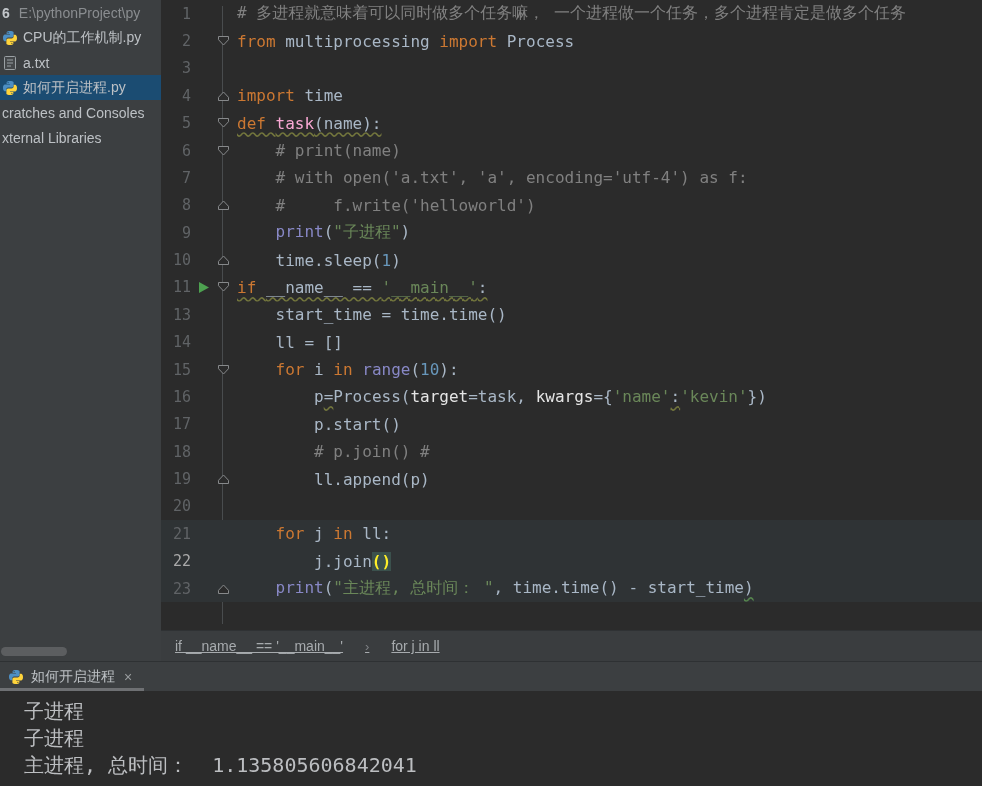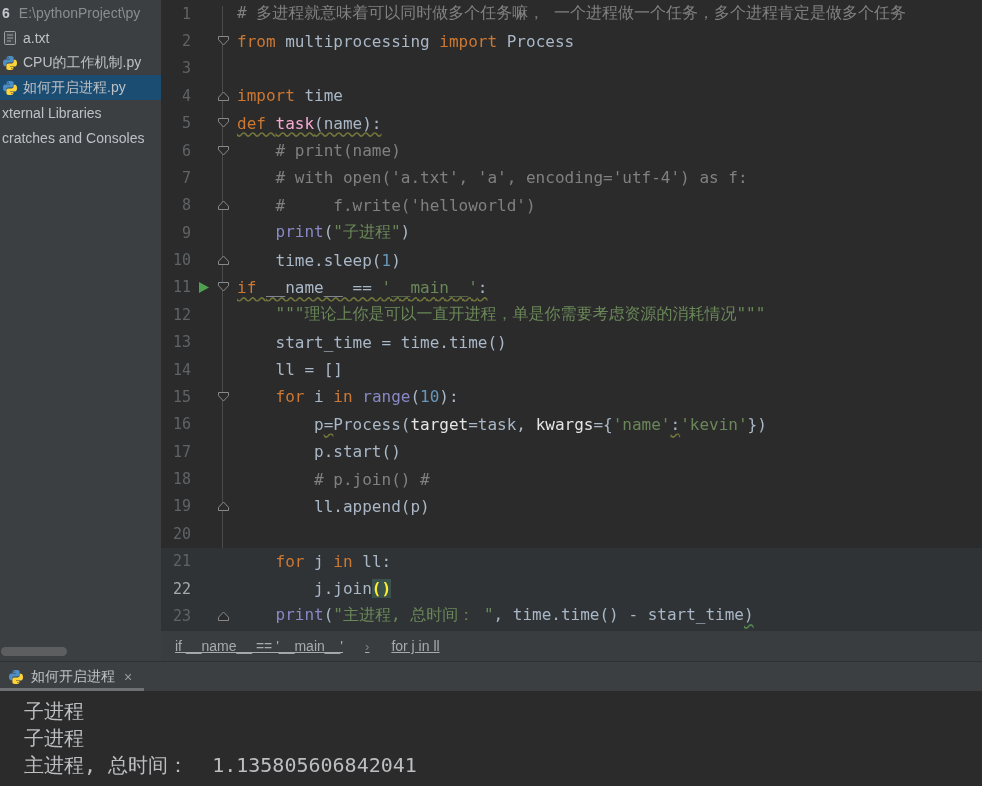--- a/index.html
+++ b/index.html
@@ -57,50 +57,50 @@
 <div class="app">
 
   <div class="project">
     <div class="tree-row">
       <span class="root-name">6</span>
       <span class="root-path">E:\pythonProject\py</span>
     </div>
     <div>
         <div class="tree-row">
           <span class="tree-icon">
+            <svg width="16" height="16" viewBox="0 0 32 32">
+              <path fill="#4d8fc4" d="M15.9 2c-7 0-6.6 3-6.6 3v3.2h6.7v1H6.7S2 8.6 2 15.7s4.1 6.9 4.1 6.9h2.5v-3.3s-.1-4.1 4-4.1h6.7s3.9.1 3.9-3.7V5.2S23.8 2 15.9 2zm-3.7 2.1a1.2 1.2 0 1 1 0 2.4 1.2 1.2 0 0 1 0-2.4z"></path>
+              <path fill="#ffd43b" d="M16.1 30c7 0 6.6-3 6.6-3v-3.2H16v-1h9.3S30 23.4 30 16.3s-4.1-6.9-4.1-6.9h-2.5v3.3s.1 4.1-4 4.1h-6.7s-3.9-.1-3.9 3.7v6.3S8.2 30 16.1 30zm3.7-2.1a1.2 1.2 0 1 1 0-2.4 1.2 1.2 0 0 1 0 2.4z"></path>
+            </svg>
+          </span>
+          <span class="tree-label">CPU的工作机制.py</span>
+        </div>
+        <div class="tree-row">
+          <span class="tree-icon">
             <svg width="16" height="16" viewBox="0 0 16 16">
               <rect x="2.5" y="1.5" width="11" height="13" rx="1" fill="#45484a" stroke="#9aa0a3"></rect>
               <path d="M5 5h6M5 8h6M5 11h4" stroke="#9aa0a3" stroke-width="1" fill="none"></path>
             </svg>
           </span>
           <span class="tree-label">a.txt</span>
-        </div>
-        <div class="tree-row">
-          <span class="tree-icon">
-            <svg width="16" height="16" viewBox="0 0 32 32">
-              <path fill="#4d8fc4" d="M15.9 2c-7 0-6.6 3-6.6 3v3.2h6.7v1H6.7S2 8.6 2 15.7s4.1 6.9 4.1 6.9h2.5v-3.3s-.1-4.1 4-4.1h6.7s3.9.1 3.9-3.7V5.2S23.8 2 15.9 2zm-3.7 2.1a1.2 1.2 0 1 1 0 2.4 1.2 1.2 0 0 1 0-2.4z"></path>
-              <path fill="#ffd43b" d="M16.1 30c7 0 6.6-3 6.6-3v-3.2H16v-1h9.3S30 23.4 30 16.3s-4.1-6.9-4.1-6.9h-2.5v3.3s.1 4.1-4 4.1h-6.7s-3.9-.1-3.9 3.7v6.3S8.2 30 16.1 30zm3.7-2.1a1.2 1.2 0 1 1 0-2.4 1.2 1.2 0 0 1 0 2.4z"></path>
-            </svg>
-          </span>
-          <span class="tree-label">CPU的工作机制.py</span>
         </div>
         <div class="tree-row selected">
           <span class="tree-icon">
             <svg width="16" height="16" viewBox="0 0 32 32">
               <path fill="#4d8fc4" d="M15.9 2c-7 0-6.6 3-6.6 3v3.2h6.7v1H6.7S2 8.6 2 15.7s4.1 6.9 4.1 6.9h2.5v-3.3s-.1-4.1 4-4.1h6.7s3.9.1 3.9-3.7V5.2S23.8 2 15.9 2zm-3.7 2.1a1.2 1.2 0 1 1 0 2.4 1.2 1.2 0 0 1 0-2.4z"></path>
               <path fill="#ffd43b" d="M16.1 30c7 0 6.6-3 6.6-3v-3.2H16v-1h9.3S30 23.4 30 16.3s-4.1-6.9-4.1-6.9h-2.5v3.3s.1 4.1-4 4.1h-6.7s-3.9-.1-3.9 3.7v6.3S8.2 30 16.1 30zm3.7-2.1a1.2 1.2 0 1 1 0-2.4 1.2 1.2 0 0 1 0 2.4z"></path>
             </svg>
           </span>
           <span class="tree-label">如何开启进程.py</span>
         </div>
         <div class="tree-row">
-          <span class="tree-label">xternal Libraries</span>
+          <span class="tree-label">cratches and Consoles</span>
         </div>
         <div class="tree-row">
-          <span class="tree-label">cratches and Consoles</span>
+          <span class="tree-label">xternal Libraries</span>
         </div>
       </div>
     <div class="hscroll"></div>
   </div>
 
   <div class="editor">
     <div class="fold-guide"></div>
     <div>
         <div class="code-row"><span class="gut-num">1</span><span class="gut-run"></span><span class="gut-fold"></span><span class="code-text"><span class="c-com"># 多进程就意味着可以同时做多个任务嘛， 一个进程做一个任务，多个进程肯定是做多个任务</span></span></div>
         <div class="code-row"><span class="gut-num">2</span><span class="gut-run"></span><span class="gut-fold"><svg width="13" height="12" viewBox="0 0 13 12">
@@ -122,21 +122,20 @@
             </svg></span><span class="code-text"><span class="c-com">    #     f.write('helloworld')</span></span></div>
         <div class="code-row"><span class="gut-num">9</span><span class="gut-run"></span><span class="gut-fold"></span><span class="code-text"><span class="c-def">    </span><span class="c-bi">print</span><span class="c-def">(</span><span class="c-str">"子进程"</span><span class="c-def">)</span></span></div>
         <div class="code-row"><span class="gut-num">10</span><span class="gut-run"></span><span class="gut-fold"><svg width="13" height="12" viewBox="0 0 13 12">
               <path d="M6.5 2l5 5.3v3.2h-10V7.3z" fill="#2b2b2b" stroke="#87898b"></path>
             </svg></span><span class="code-text"><span class="c-def">    time.sleep(</span><span class="c-num">1</span><span class="c-def">)</span></span></div>
         <div class="code-row"><span class="gut-num">11</span><span class="gut-run"><svg width="13" height="13" viewBox="0 0 13 13">
               <path d="M2 1l10 5.5L2 12z" fill="#4da150"></path>
             </svg></span><span class="gut-fold"><svg width="13" height="12" viewBox="0 0 13 12">
               <path d="M1.5 1.5h10v3.2L6.5 10 1.5 4.7z" fill="#2b2b2b" stroke="#87898b"></path>
             </svg></span><span class="code-text w-olive"><span class="c-kw">if </span><span class="c-def">__name__ == </span><span class="c-str">'__main__'</span><span class="c-def">:</span></span></div>
-        <div class="code-row"><span class="gut-num">12</span><span class="gut-run"></span><span class="gut-fold"></span><span class="code-text"><span class="c-def">    </span><span class="c-str">"""理论上你是可以一直开进程，单是你需要考虑资源的消耗情况"""</span></span></div>
         <div class="code-row"><span class="gut-num">13</span><span class="gut-run"></span><span class="gut-fold"></span><span class="code-text"><span class="c-def">    start_time = time.time()</span></span></div>
         <div class="code-row"><span class="gut-num">14</span><span class="gut-run"></span><span class="gut-fold"></span><span class="code-text"><span class="c-def">    ll = []</span></span></div>
         <div class="code-row"><span class="gut-num">15</span><span class="gut-run"></span><span class="gut-fold"><svg width="13" height="12" viewBox="0 0 13 12">
               <path d="M1.5 1.5h10v3.2L6.5 10 1.5 4.7z" fill="#2b2b2b" stroke="#87898b"></path>
             </svg></span><span class="code-text"><span class="c-def">    </span><span class="c-kw">for</span><span class="c-def"> i </span><span class="c-kw">in</span><span class="c-def"> </span><span class="c-bi">range</span><span class="c-def">(</span><span class="c-num">10</span><span class="c-def">):</span></span></div>
         <div class="code-row"><span class="gut-num">16</span><span class="gut-run"></span><span class="gut-fold"></span><span class="code-text"><span class="c-def">        p</span><span class="c-def w-olive">=</span><span class="c-def">Process(</span><span class="c-kwarg">target</span><span class="c-def">=task, </span><span class="c-kwarg">kwargs</span><span class="c-def">={</span><span class="c-str">'name'</span><span class="c-def w-olive">:</span><span class="c-str">'kevin'</span><span class="c-def">})</span></span></div>
         <div class="code-row"><span class="gut-num">17</span><span class="gut-run"></span><span class="gut-fold"></span><span class="code-text"><span class="c-def">        p.start()</span></span></div>
         <div class="code-row"><span class="gut-num">18</span><span class="gut-run"></span><span class="gut-fold"></span><span class="code-text"><span class="c-com">        # p.join() #</span></span></div>
         <div class="code-row"><span class="gut-num">19</span><span class="gut-run"></span><span class="gut-fold"><svg width="13" height="12" viewBox="0 0 13 12">
               <path d="M6.5 2l5 5.3v3.2h-10V7.3z" fill="#2b2b2b" stroke="#87898b"></path>

